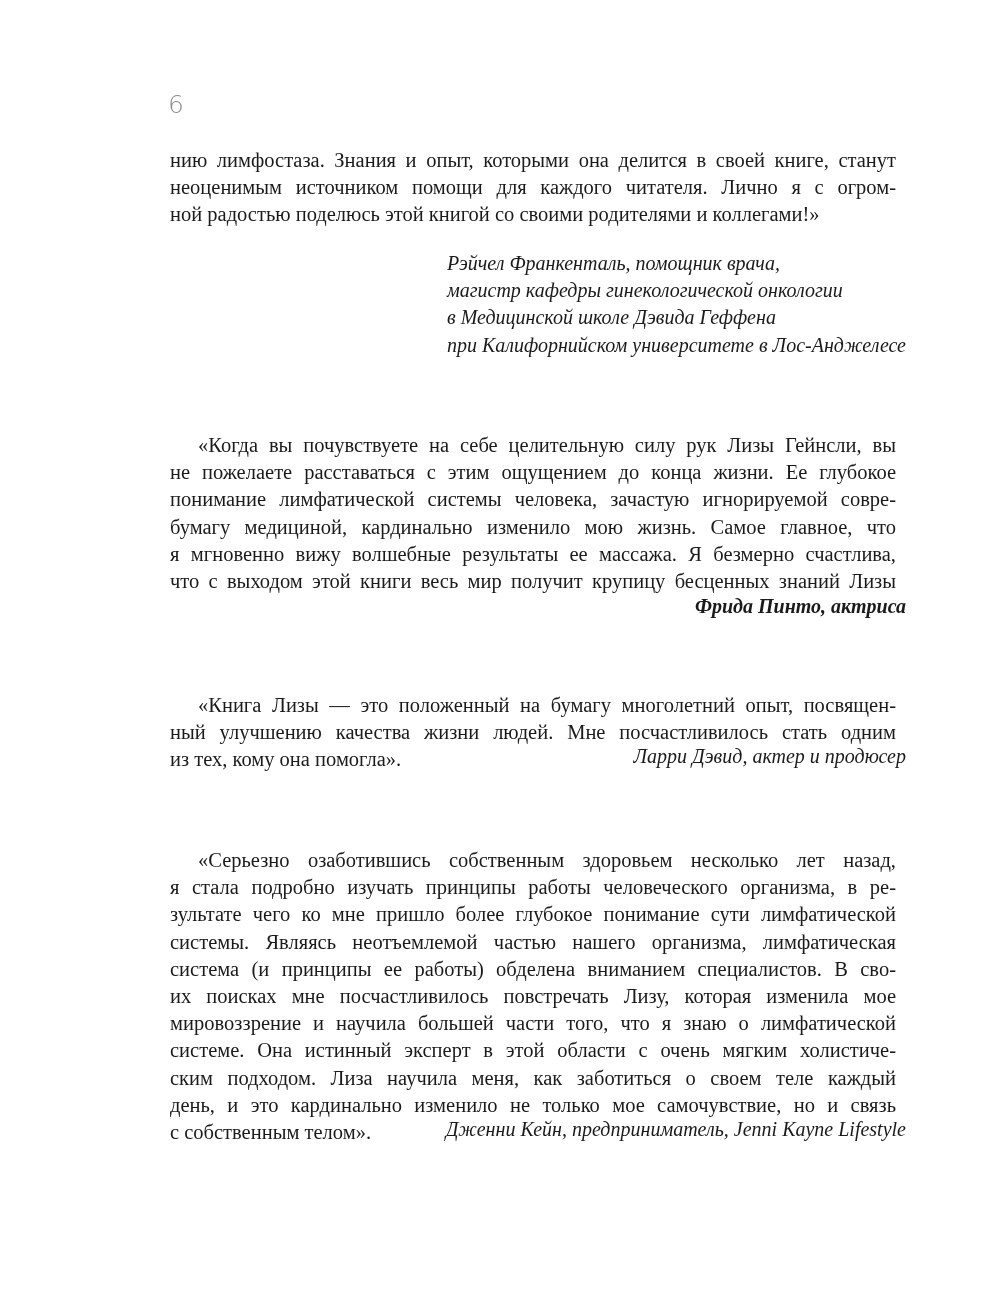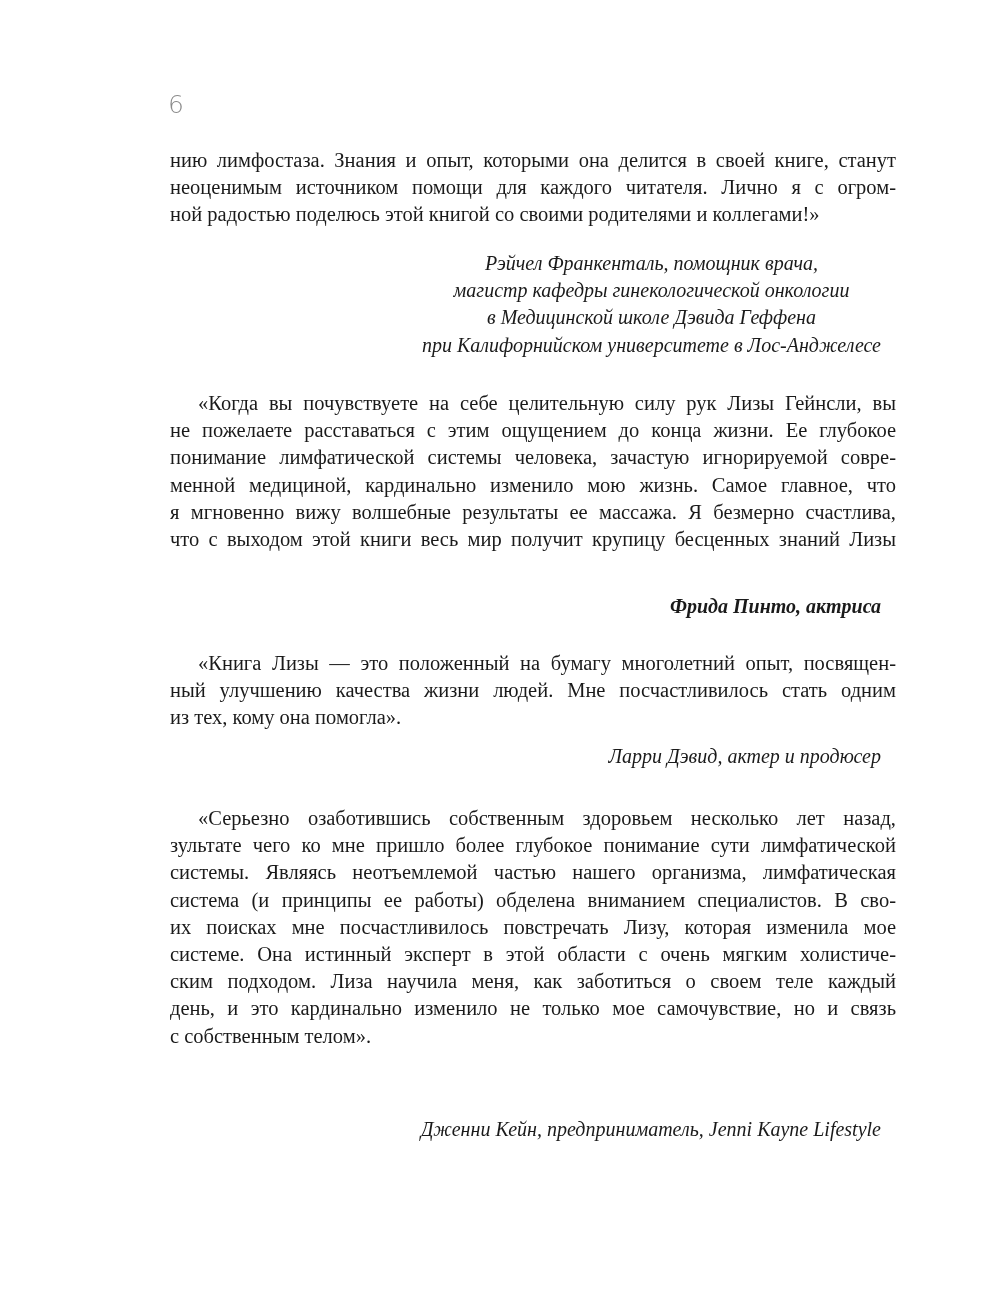--- a/index.html
+++ b/index.html
@@ -37,25 +37,26 @@
       height: 27.2px;
       white-space: nowrap;
       text-align: justify;
       text-align-last: justify;
     }
     .line.last {
       text-align-last: left;
     }
     .line.indent {
       padding-left: 28px;
+      margin-top: 42px;
     }
     .attribution {
       position: absolute;
-      right: 119px;
-      text-align: center;
+      right: 94px;
+      text-align: left;
       font-style: italic;
       font-size: 20px;
       line-height: 27.2px;
     }
     .attribution .aline {
       display: block;
       white-space: nowrap;
     }
   </style>
 </head>
@@ -72,43 +73,45 @@
   <span class="aline">Рэйчел Франкенталь, помощник врача,</span>
   <span class="aline">магистр кафедры гинекологической онкологии</span>
   <span class="aline">в Медицинской школе Дэвида Геффена</span>
   <span class="aline">при Калифорнийском университете в Лос-Анджелесе</span>
 </div>
 
 <div class="text-block" style="top:390px;">
   <span class="line indent">«Когда вы почувствуете на себе целительную силу рук Лизы Гейнсли, вы</span>
   <span class="line">не пожелаете расставаться с этим ощущением до конца жизни. Ее глубокое</span>
   <span class="line">понимание лимфатической системы человека, зачастую игнорируемой совре-</span>
-  <span class="line">менной медициной, кардинально изменило мою жизнь. Самое главное, что</span>
+  <span class="line">бумагу медициной, кардинально изменило мою жизнь. Самое главное, что</span>
   <span class="line">я  мгновенно вижу волшебные результаты ее массажа. Я безмерно счастлива,</span>
   <span class="line">что с выходом этой книги весь мир получит крупицу бесценных знаний Лизы</span>
 </div>
 <div class="attribution" style="top:593px;font-weight:bold;">
   <span class="aline">Фрида Пинто, актриса</span>
 </div>
 
 <div class="text-block" style="top:650px;">
   <span class="line indent">«Книга Лизы — это положенный на бумагу многолетний опыт, посвящен-</span>
   <span class="line">ный улучшению качества жизни людей. Мне посчастливилось стать одним</span>
   <span class="line last">из тех, кому она помогла».</span>
 </div>
 <div class="attribution" style="top:743px;">
   <span class="aline">Ларри Дэвид, актер и продюсер</span>
 </div>
 
 <div class="text-block" style="top:805px;">
   <span class="line indent">«Серьезно озаботившись собственным здоровьем несколько лет назад,</span>
+  <span class="line">я стала подробно изучать принципы работы человеческого организма, в ре-</span>
   <span class="line">зультате чего ко мне пришло более глубокое понимание сути лимфатической</span>
   <span class="line">системы. Являясь неотъемлемой частью нашего организма, лимфатическая</span>
   <span class="line">система (и принципы ее работы) обделена вниманием специалистов. В сво-</span>
   <span class="line">их поисках мне посчастливилось повстречать Лизу, которая изменила мое</span>
+  <span class="line">мировоззрение и научила большей части того, что я знаю о лимфатической</span>
   <span class="line">системе. Она истинный эксперт в этой области с очень мягким холистиче-</span>
   <span class="line">ским подходом. Лиза научила меня, как заботиться о своем теле каждый</span>
   <span class="line">день, и это кардинально изменило не только мое самочувствие, но и связь</span>
   <span class="line last">с собственным телом».</span>
 </div>
 <div class="attribution" style="top:1116px;">
   <span class="aline">Дженни Кейн, предприниматель, Jenni Kayne Lifestyle</span>
 </div>
 
 </body></html>

